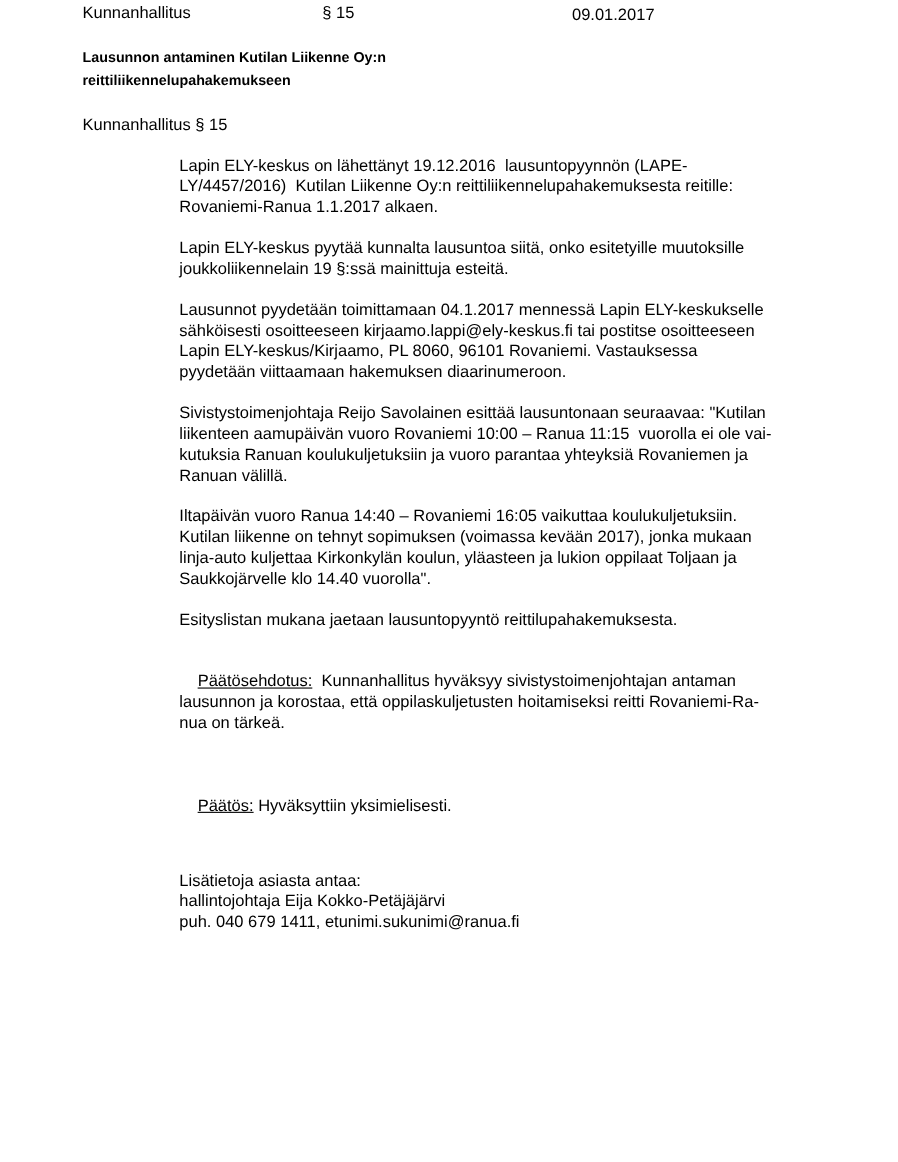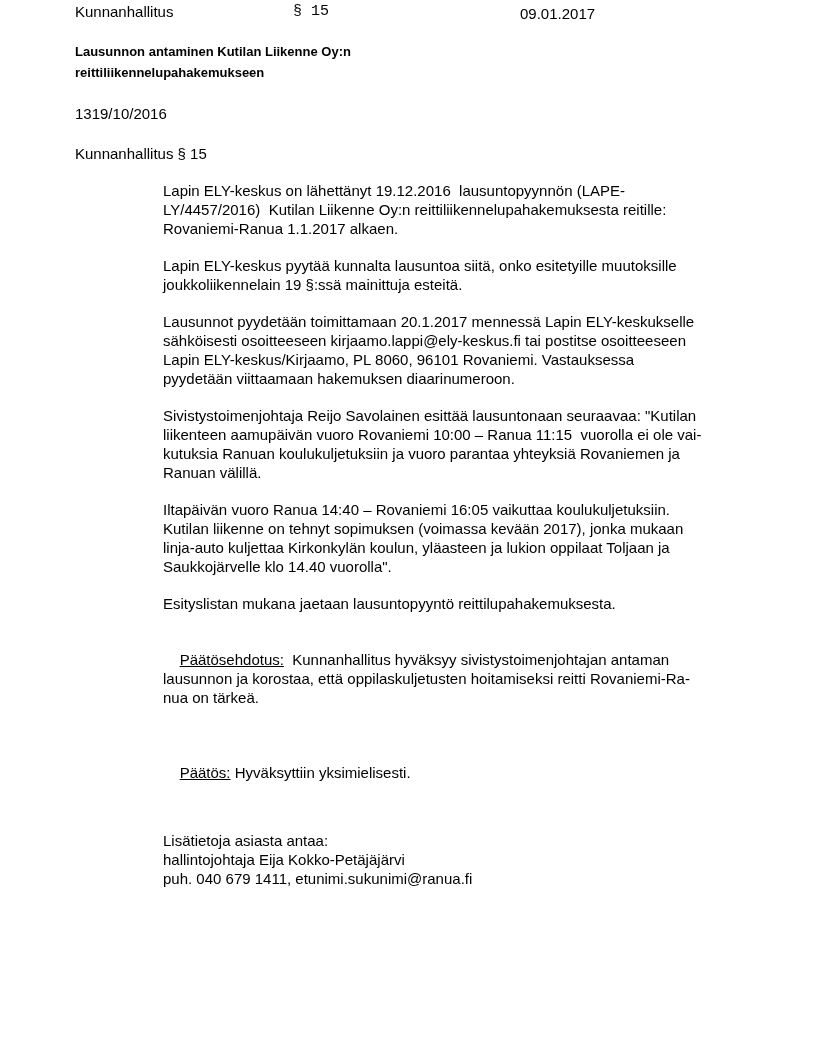--- a/index.html
+++ b/index.html
@@ -19,21 +19,21 @@
     overflow: hidden;
     box-sizing: border-box;
     padding-top: 2px;
   }
   .doc-header {
     position: relative;
     margin-left: 75px;
     height: 19px;
   }
   .doc-header .committee { position: absolute; left: 0; top: 0; }
-  .doc-header .section   { position: absolute; left: 218px; top: 0; font-family: Liberation Mono, monospace; }
+  .doc-header .section   { position: absolute; left: 218px; top: 0; }
   .doc-header .date      { position: absolute; left: 445px; top: 2px; }
 
   .doc-title {
     margin: 20px 0 0 75px;
     font-size: 13px;
     line-height: 21px;
     font-weight: bold;
     white-space: pre-wrap;
   }
   .case-number {
@@ -62,32 +62,31 @@
 
   <div class="doc-header">
     <span class="committee">Kunnanhallitus</span>
     <span class="section">§ 15</span>
     <span class="date">09.01.2017</span>
   </div>
 
   <h1 class="doc-title">Lausunnon antaminen Kutilan Liikenne Oy:n
 reittiliikennelupahakemukseen</h1>
 
-  <div class="case-number">1319/10/2016</div>
 
   <div class="section-heading">Kunnanhallitus § 15</div>
 
   <div class="para">Lapin ELY-keskus on lähettänyt 19.12.2016  lausuntopyynnön (LAPE-
 LY/4457/2016)  Kutilan Liikenne Oy:n reittiliikennelupahakemuksesta reitille:
 Rovaniemi-Ranua 1.1.2017 alkaen.</div>
 
   <div class="para">Lapin ELY-keskus pyytää kunnalta lausuntoa siitä, onko esitetyille muutoksille
 joukkoliikennelain 19 §:ssä mainittuja esteitä.</div>
 
-  <div class="para">Lausunnot pyydetään toimittamaan 20.1.2017 mennessä Lapin ELY-keskukselle
+  <div class="para">Lausunnot pyydetään toimittamaan 04.1.2017 mennessä Lapin ELY-keskukselle
 sähköisesti osoitteeseen kirjaamo.lappi@ely-keskus.fi tai postitse osoitteeseen
 Lapin ELY-keskus/Kirjaamo, PL 8060, 96101 Rovaniemi. Vastauksessa
 pyydetään viittaamaan hakemuksen diaarinumeroon.</div>
 
   <div class="para">Sivistystoimenjohtaja Reijo Savolainen esittää lausuntonaan seuraavaa: "Kutilan
 liikenteen aamupäivän vuoro Rovaniemi 10:00 – Ranua 11:15  vuorolla ei ole vai-
 kutuksia Ranuan koulukuljetuksiin ja vuoro parantaa yhteyksiä Rovaniemen ja
 Ranuan välillä.</div>
 
   <div class="para">Iltapäivän vuoro Ranua 14:40 – Rovaniemi 16:05 vaikuttaa koulukuljetuksiin.

